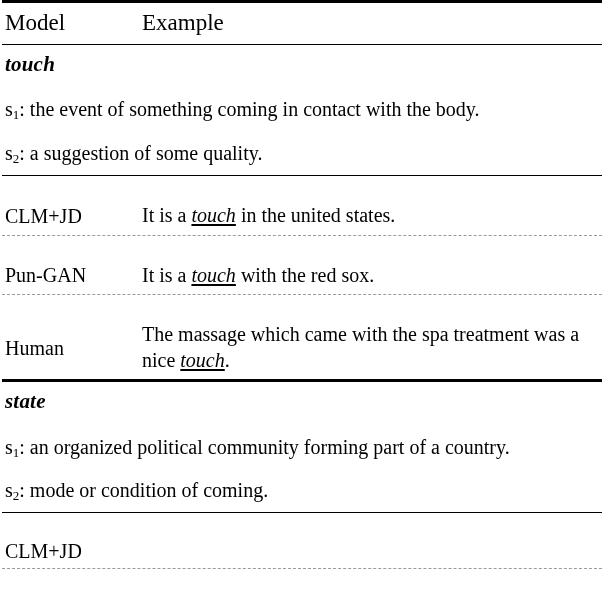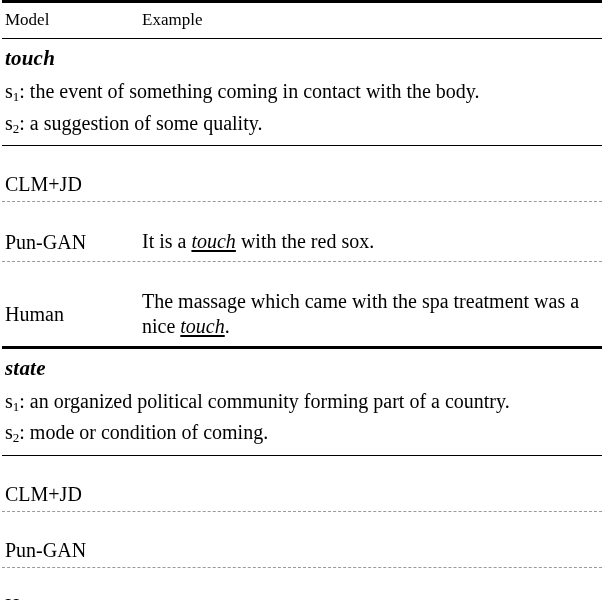--- a/index.html
+++ b/index.html
@@ -38,21 +38,21 @@
     border-top: 1.5px dashed #9a9a9a;
     height: 0;
     line-height: 0;
     font-size: 0;
   }
 
   
   .head-row {
     display: flex;
     align-items: baseline;
-    font-size: 17px;
+    font-size: 23px;
     padding: 7px 0 8px 0;
   }
   .col-model {
     width: 140px;
     flex: 0 0 140px;
     box-sizing: border-box;
     padding-left: 3px;
   }
   .col-example {
     flex: 1 1 auto;
@@ -69,20 +69,21 @@
     font-size: 21px;
     line-height: 1.25;
     padding-bottom: 3px;
     letter-spacing: 0.2px;
   }
   .sense-line {
     font-size: 20px;
     line-height: 1.42;
     padding-top: 3px;
     white-space: nowrap;
+    margin-top: 12px;
   }
   .sense-key {
     font-size: 20px;
   }
   .sense-key sub {
     font-size: 13px;
     vertical-align: baseline;
     position: relative;
     top: 3px;
   }
@@ -125,20 +126,21 @@
 
   <div id="sections-host">
       <div class="sense-block">
         <div class="pun-word">touch</div>
         <div class="sense-line"><span class="sense-key">s<sub>1</sub></span><span>: the event of something coming in contact with the body.</span></div>
         <div class="sense-line"><span class="sense-key">s<sub>2</sub></span><span>: a suggestion of some quality.</span></div>
       </div>
       <div class="rule-thin"></div>
       <div class="ex-row">
         <div class="col-model">CLM+JD</div>
+        <div class="col-example"><span>It is a </span><span class="pun">touch</span><span> in the united states.</span></div>
       </div>
       <div class="rule-dashed"></div>
       <div class="ex-row">
         <div class="col-model">Pun-GAN</div>
         <div class="col-example"><span>It is a </span><span class="pun">touch</span><span> with the red sox.</span></div>
       </div>
       <div class="rule-dashed"></div>
       <div class="ex-row">
         <div class="col-model">Human</div>
         <div class="col-example"><span>The massage which came with the spa treatment was a nice </span><span class="pun">touch</span><span>.</span></div>

